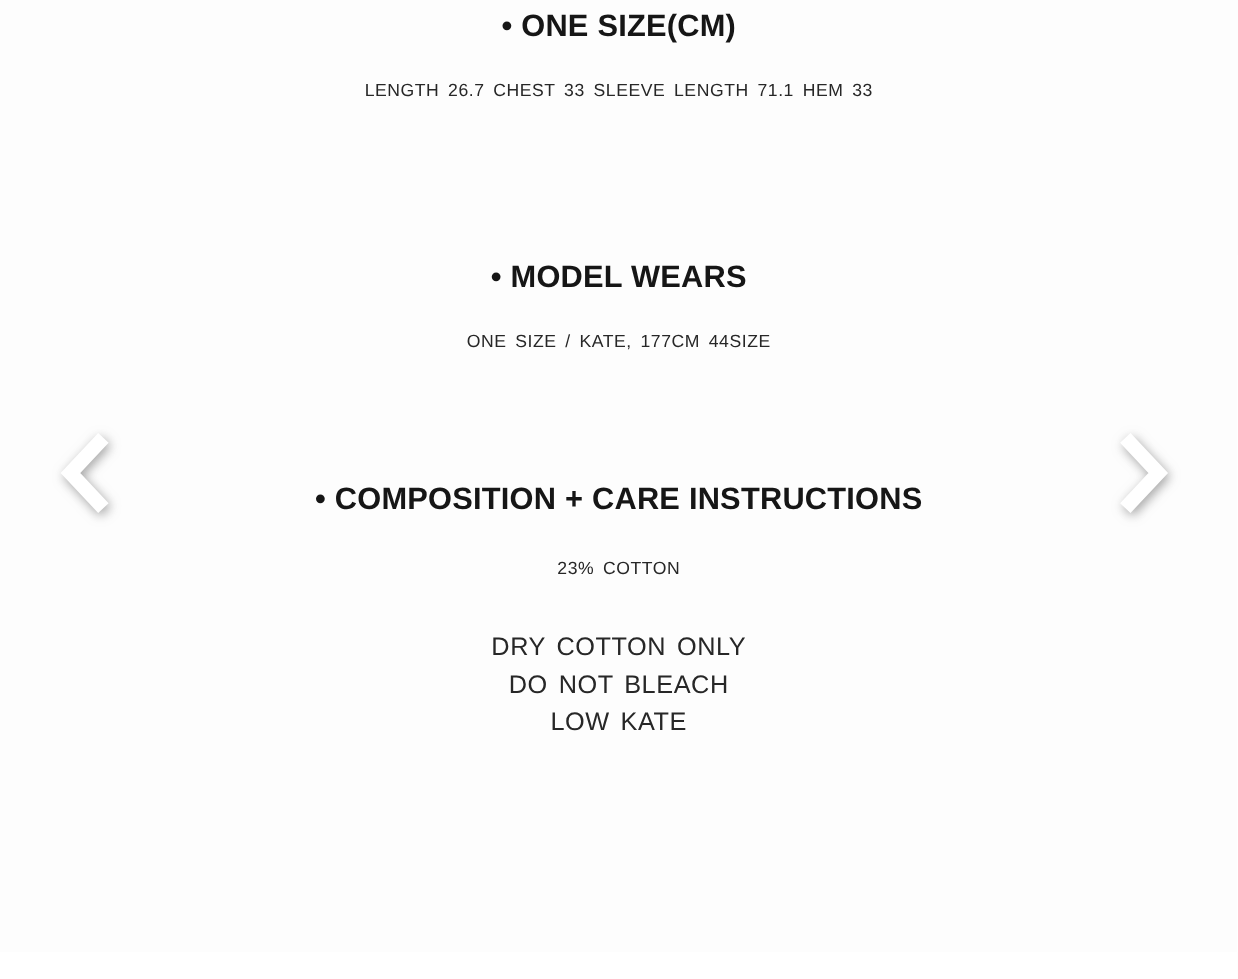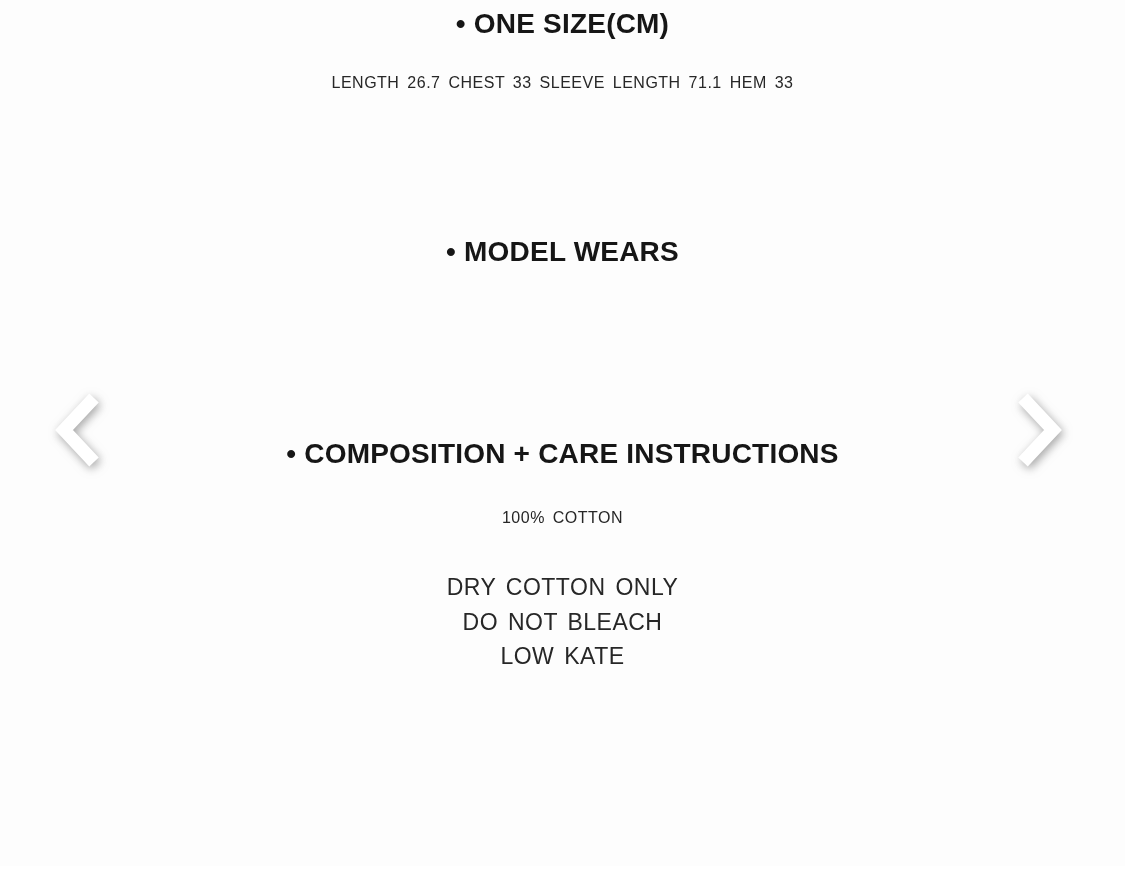--- a/index.html
+++ b/index.html
@@ -99,23 +99,24 @@
 </style>
 </head>
 <body>
 
 <div class="viewport">
 
   <div class="txt heading pos-h1">• ONE SIZE(CM)</div>
   <div class="txt body-line pos-l1">LENGTH 26.7 CHEST 33 SLEEVE LENGTH 71.1 HEM 33</div>
 
   <div class="txt heading pos-h2">• MODEL WEARS</div>
+  <div class="txt body-line pos-l2">ONE SIZE / KATE, 177CM 44SIZE</div>
 
   <div class="txt heading pos-h3">• COMPOSITION + CARE INSTRUCTIONS</div>
-  <div class="txt body-line pos-l3">100% COTTON</div>
+  <div class="txt body-line pos-l3">23% COTTON</div>
 
   <div class="care-list pos-care">
     <div class="care-line">DRY COTTON ONLY</div>
     <div class="care-line">DO NOT BLEACH</div>
     <div class="care-line">LOW KATE</div>
   </div>
 
   <button class="nav-btn prev" aria-label="Previous image">
     <span>
       <svg viewBox="0 0 60 80" xmlns="http://www.w3.org/2000/svg">

